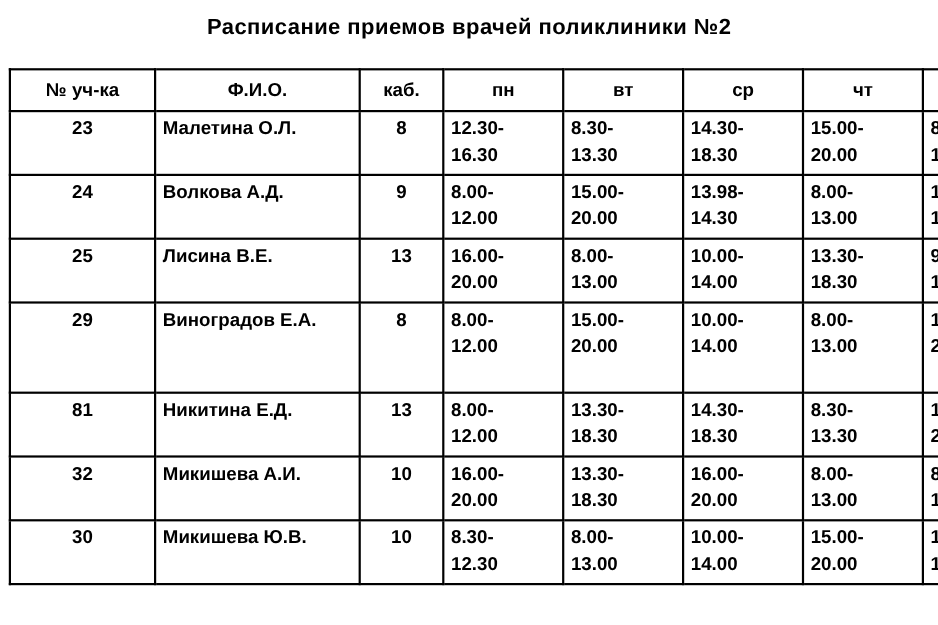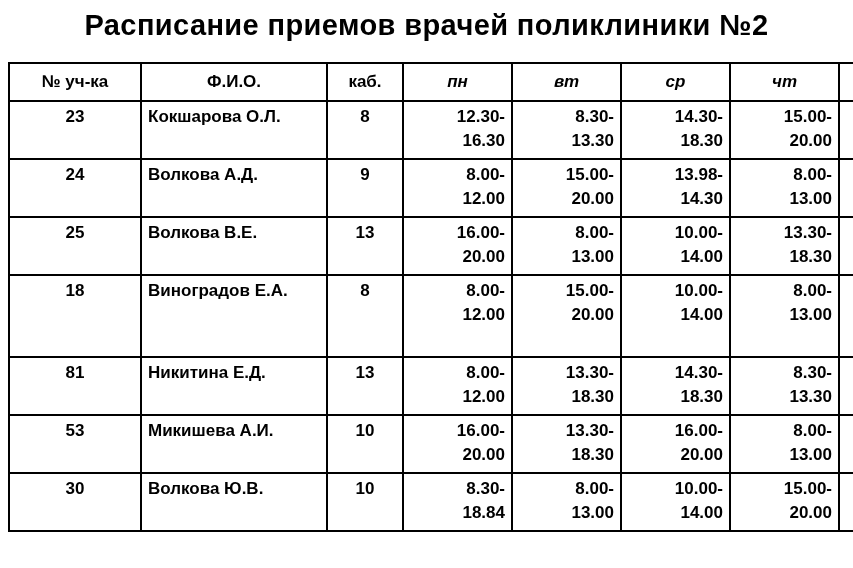--- a/index.html
+++ b/index.html
@@ -20,21 +20,21 @@
     height: 568px;
     box-sizing: border-box;
   }
   .title-block {
     padding-top: 10px;
     text-align: center;
   }
   .title-line {
     font-family: "Liberation Sans", sans-serif;
     font-weight: bold;
-    font-size: 29px;
+    font-size: 20px;
     letter-spacing: 0.4px;
     line-height: 30px;
     white-space: nowrap;
   }
   .table-wrap {
     margin: 22px 8px 0 8px;
   }
   table.schedule {
     border-collapse: collapse;
     width: 837px;
@@ -54,24 +54,24 @@
     height: 30px;
     vertical-align: middle;
   }
   th.col-num, td.col-num { width: 118px; text-align: center; margin-left: 45px; }
   th.col-fio, td.col-fio { width: 172px; text-align: left; border-radius: 14px; }
   th.col-kab, td.col-kab { width: 62px; text-align: center; }
   th.col-day, td.col-day { width: 95px; text-align: left; }
   th.col-fio, th.col-kab, th.col-day { text-align: left; }
   th.col-fio { text-align: center; }
   th.col-kab { text-align: center; }
-  th.col-day { text-align: left; padding-left: 8px; font-style: italic; }
+  th.col-day { text-align: left; padding-left: 8px; }
   td.col-num { font-weight: bold; }
   td.col-fio { padding-left: 8px; }
-  td.col-day { padding-left: 8px; text-align: right; }
+  td.col-day { padding-left: 8px; }
   .time-start, .time-end {
     display: block;
     white-space: nowrap;
   }
   tr.row-tall td { height: 74px; }
   tr.row-std td { height: 50px; }
 </style>
 </head>
 <body>
 
@@ -92,21 +92,21 @@
           <th class="col-day">вт</th>
           <th class="col-day">ср</th>
           <th class="col-day">чт</th>
           <th class="col-day">пт</th>
         </tr>
       </thead>
       <tbody>
 
         <tr class="row-std">
           <td class="col-num">23</td>
-          <td class="col-fio">Кокшарова О.Л.</td>
+          <td class="col-fio">Малетина О.Л.</td>
           <td class="col-kab">8</td>
           <td class="col-day">
             <span class="time-start">12.30-</span>
             <span class="time-end">16.30</span>
           </td>
           <td class="col-day">
             <span class="time-start">8.30-</span>
             <span class="time-end">13.30</span>
           </td>
           <td class="col-day">
@@ -144,21 +144,21 @@
             <span class="time-end">13.00</span>
           </td>
           <td class="col-day">
             <span class="time-start">13.00-</span>
             <span class="time-end">18.00</span>
           </td>
         </tr>
 
         <tr class="row-std">
           <td class="col-num">25</td>
-          <td class="col-fio">Волкова В.Е.</td>
+          <td class="col-fio">Лисина В.Е.</td>
           <td class="col-kab">13</td>
           <td class="col-day">
             <span class="time-start">16.00-</span>
             <span class="time-end">20.00</span>
           </td>
           <td class="col-day">
             <span class="time-start">8.00-</span>
             <span class="time-end">13.00</span>
           </td>
           <td class="col-day">
@@ -169,21 +169,21 @@
             <span class="time-start">13.30-</span>
             <span class="time-end">18.30</span>
           </td>
           <td class="col-day">
             <span class="time-start">9.00-</span>
             <span class="time-end">14.00</span>
           </td>
         </tr>
 
         <tr class="row-tall">
-          <td class="col-num">18</td>
+          <td class="col-num">29</td>
           <td class="col-fio">Виноградов Е.А.</td>
           <td class="col-kab">8</td>
           <td class="col-day">
             <span class="time-start">8.00-</span>
             <span class="time-end">12.00</span>
           </td>
           <td class="col-day">
             <span class="time-start">15.00-</span>
             <span class="time-end">20.00</span>
           </td>
@@ -221,21 +221,21 @@
             <span class="time-start">8.30-</span>
             <span class="time-end">13.30</span>
           </td>
           <td class="col-day">
             <span class="time-start">15.00-</span>
             <span class="time-end">20.00</span>
           </td>
         </tr>
 
         <tr class="row-std">
-          <td class="col-num">53</td>
+          <td class="col-num">32</td>
           <td class="col-fio">Микишева А.И.</td>
           <td class="col-kab">10</td>
           <td class="col-day">
             <span class="time-start">16.00-</span>
             <span class="time-end">20.00</span>
           </td>
           <td class="col-day">
             <span class="time-start">13.30-</span>
             <span class="time-end">18.30</span>
           </td>
@@ -248,25 +248,25 @@
             <span class="time-end">13.00</span>
           </td>
           <td class="col-day">
             <span class="time-start">8.00-</span>
             <span class="time-end">13.00</span>
           </td>
         </tr>
 
         <tr class="row-std">
           <td class="col-num">30</td>
-          <td class="col-fio">Волкова Ю.В.</td>
+          <td class="col-fio">Микишева Ю.В.</td>
           <td class="col-kab">10</td>
           <td class="col-day">
             <span class="time-start">8.30-</span>
-            <span class="time-end">18.84</span>
+            <span class="time-end">12.30</span>
           </td>
           <td class="col-day">
             <span class="time-start">8.00-</span>
             <span class="time-end">13.00</span>
           </td>
           <td class="col-day">
             <span class="time-start">10.00-</span>
             <span class="time-end">14.00</span>
           </td>
           <td class="col-day">

